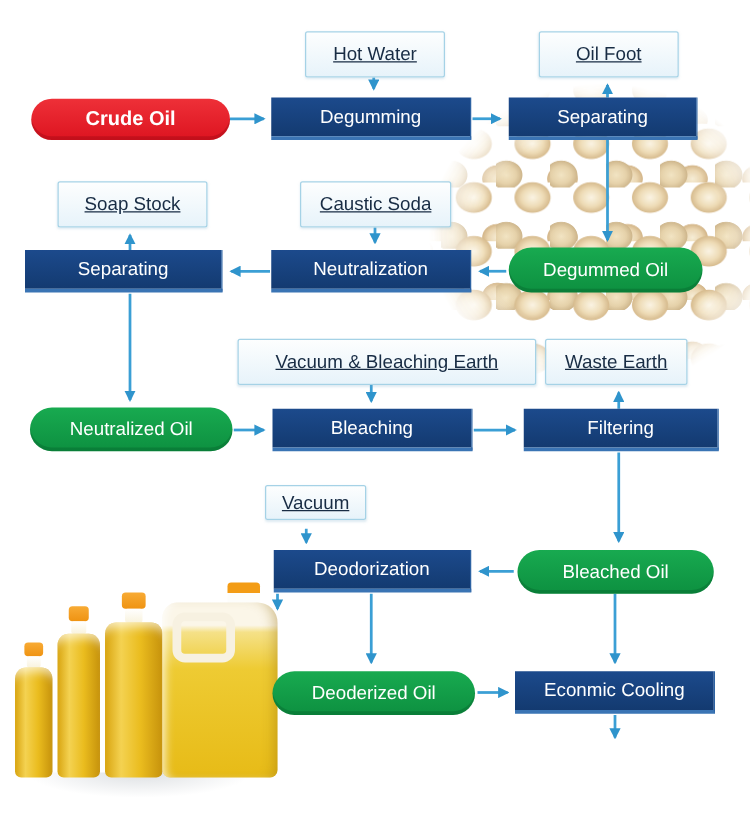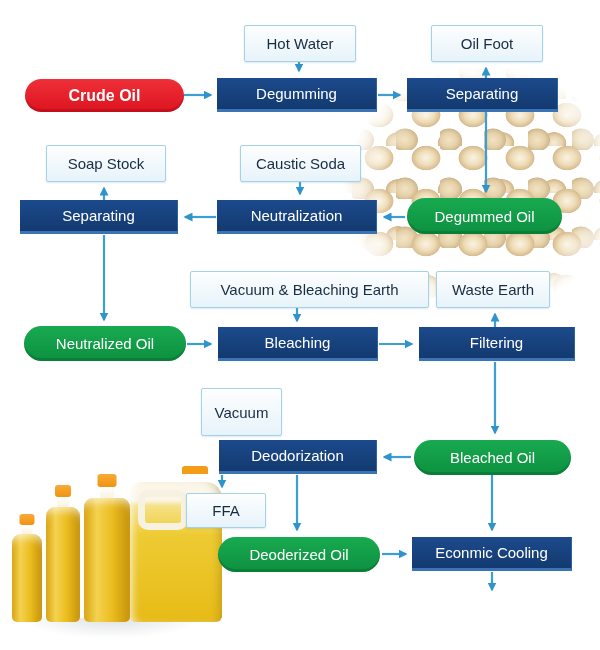--- a/index.html
+++ b/index.html
@@ -39,21 +39,21 @@
     box-shadow:inset 6px 0 8px -4px rgba(255,255,255,.8), inset -8px 0 10px -6px rgba(150,110,10,.45);}
   .jug .handle{position:absolute;left:8px;top:24px;width:36px;height:26px;border:7px solid #f7f1e1;
     border-radius:10px;background:transparent;}
 
   
   .node{position:absolute;display:flex;align-items:center;justify-content:center;
     font-size:15px;line-height:1;text-align:center;box-sizing:border-box;white-space:nowrap;}
   .process{color:#ffffff;background:linear-gradient(180deg,#1c4a8c,#133a70);
     border-bottom:3px solid #3a74b4;border-right:1px solid #2d62a2;}
   .input-box{color:#182c44;background:linear-gradient(180deg,#fdfefe,#e7f3fa);
-    border:1.5px solid #a5d2e6;border-radius:2px;box-shadow:0 1px 2px rgba(120,170,200,.25);}
+    border:1.5px solid #a5d2e6;border-radius:2px;box-shadow:0 1px 2px rgba(120,170,200,.25);text-decoration:underline;}
   .pill-green{color:#ffffff;background:linear-gradient(180deg,#18aa50,#0d9040);
     border-radius:18px;box-shadow:inset 0 -3px 0 rgba(0,70,30,.25);}
   .pill-red{color:#ffffff;font-weight:bold;font-size:16px;
     background:linear-gradient(180deg,#ee3038,#dd1420);border-radius:17px;
     box-shadow:inset 0 -3px 0 rgba(120,0,10,.25);}
 
   .connectors{position:absolute;left:0;top:0;}
   .connectors line{stroke:#3b9fd5;stroke-width:2.2;}
 </style>
 </head>
@@ -131,24 +131,23 @@
   <div class="node pill-green" style="left:407px;top:198px;width:155px;height:36px">Degummed Oil</div>
   <div class="node process" style="left:217px;top:200px;width:160px;height:34px">Neutralization</div>
 
   <div class="node input-box" style="left:190px;top:271px;width:239px;height:37px">Vacuum &amp; Bleaching Earth</div>
   <div class="node input-box" style="left:436px;top:271px;width:114px;height:37px">Waste Earth</div>
 
   <div class="node pill-green" style="left:24px;top:326px;width:162px;height:35px">Neutralized Oil</div>
   <div class="node process" style="left:218px;top:327px;width:160px;height:34px">Bleaching</div>
   <div class="node process" style="left:419px;top:327px;width:156px;height:34px">Filtering</div>
 
-  <div class="node input-box" style="left:201px;top:388px;width:81px;height:48px">Vacuum</div>
+  <div class="node input-box" style="left:212px;top:388px;width:81px;height:28px">Vacuum</div>
 
   <div class="node process" style="left:219px;top:440px;width:158px;height:34px">Deodorization</div>
   <div class="node pill-green" style="left:414px;top:440px;width:157px;height:35px">Bleached Oil</div>
 
-  <div class="node input-box" style="left:186px;top:493px;width:80px;height:35px">FFA</div>
 
   <div class="node pill-green" style="left:218px;top:537px;width:162px;height:35px">Deoderized Oil</div>
   <div class="node process" style="left:412px;top:537px;width:160px;height:34px">Econmic Cooling</div>
 
 
 </div>
 
 </body></html>

